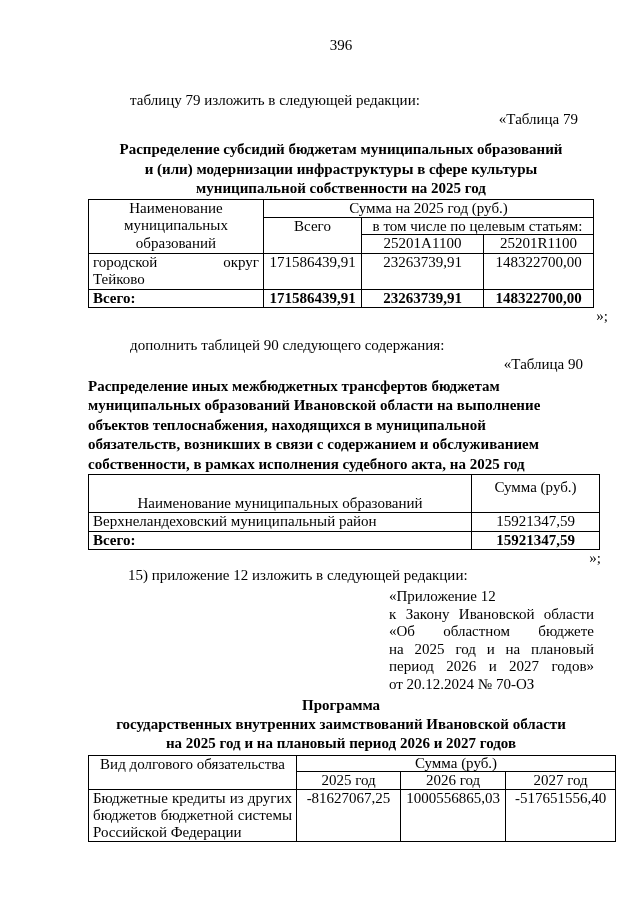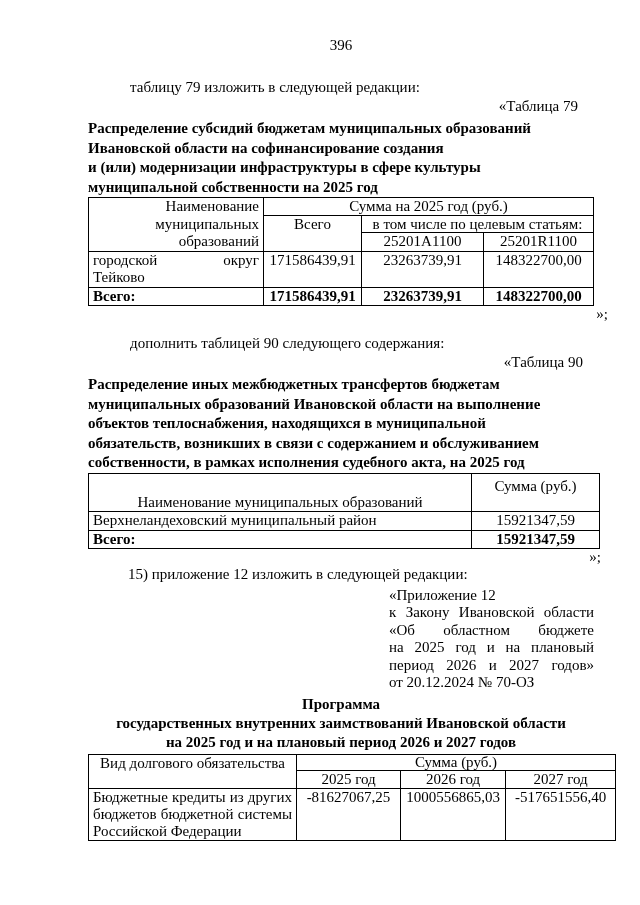--- a/index.html
+++ b/index.html
@@ -1,58 +1,57 @@
 <!DOCTYPE html>
 <html><head>
 <meta charset="utf-8">
 <style>
   html,body{margin:0;padding:0;background:#fff;}
   body{width:640px;height:905px;color:#000;font-family:"Liberation Serif", serif;font-size:15px;}
   .page{box-sizing:border-box;width:640px;height:905px;padding:36px 46px 0 88px;overflow:hidden;}
   .pagenum{text-align:center;line-height:19px;}
-  .para{margin-top:23px;text-indent:42px;line-height:19px;}
+  .para{margin-top:36px;text-indent:42px;line-height:19px;}
   .para2{margin-top:12px;text-indent:42px;line-height:19px;}
   .para3{text-indent:40px;line-height:19px;}
   .rlabel{text-align:right;line-height:19px;padding-right:16px;}
   .rlabel90{text-align:right;line-height:19px;padding-right:11px;}
   .rclose{text-align:right;line-height:16px;margin-right:-14px;}
   .rclose2{text-align:right;line-height:16px;margin-right:-7px;}
-  .heading{margin-top:3px;font-weight:bold;line-height:19.5px;}
+  .heading{margin-top:11px;text-align:center;font-weight:bold;line-height:19.5px;}
   .heading90{margin-top:3px;text-align:left;font-weight:bold;line-height:19.5px;}
   .prog{margin-top:3px;text-align:center;font-weight:bold;line-height:19px;}
   table{border-collapse:collapse;table-layout:fixed;}
   td{border:1px solid #000;padding:0 4px;vertical-align:top;line-height:17px;overflow:hidden;}
   .tc{text-align:center;}
   .vm{vertical-align:middle;}
   .bold{font-weight:bold;}
   .jline{display:flex;justify-content:space-between;}
   .t1{width:505px;}
   .t2{width:511px;}
   .t3{width:527px;margin-top:2px;}
-  .namehdr{line-height:17.5px;text-align:right;}
+  .namehdr{line-height:17.5px;}
   .appendix{margin-top:3px;margin-left:auto;width:205px;line-height:17.5px;}
   .app-center{text-align:left;}
   .app-just{text-align:justify;text-align-last:justify;}
   .app-left{text-align:left;}
   .just{text-align:justify;}
 </style>
 </head>
 <body>
 
 <div class="page">
 
   <div class="pagenum">396</div>
 
   <div class="para">таблицу 79 изложить в следующей редакции:</div>
 
   <div class="rlabel">«Таблица 79</div>
 
   <div class="heading">
     <div>Распределение субсидий бюджетам муниципальных образований</div>
-    <div>Ивановской области на софинансирование создания</div>
     <div>и (или) модернизации инфраструктуры в сфере культуры</div>
     <div>муниципальной собственности на 2025 год</div>
   </div>
 
   <table class="t1">
     <colgroup>
         <col style="width:175px">
         <col style="width:98px">
         <col style="width:122px">
         <col style="width:110px">

